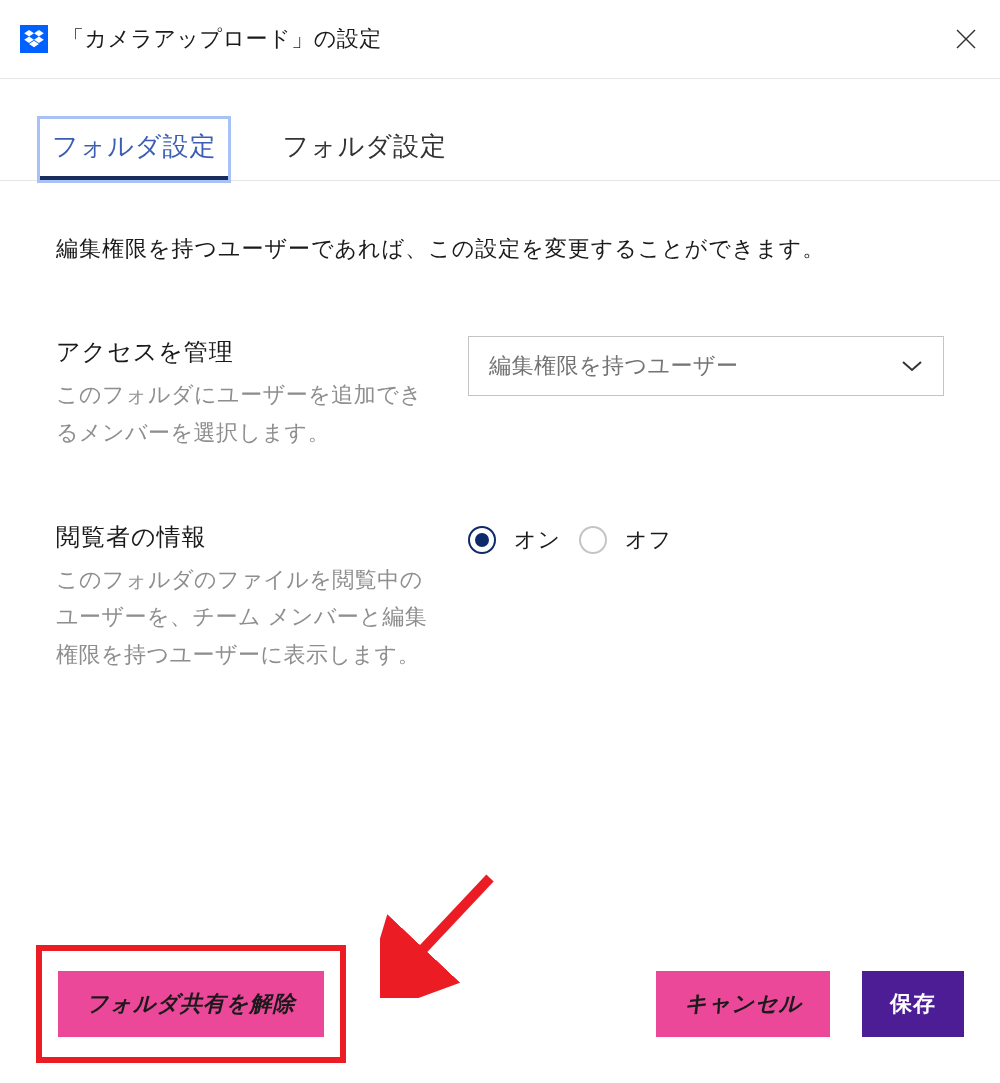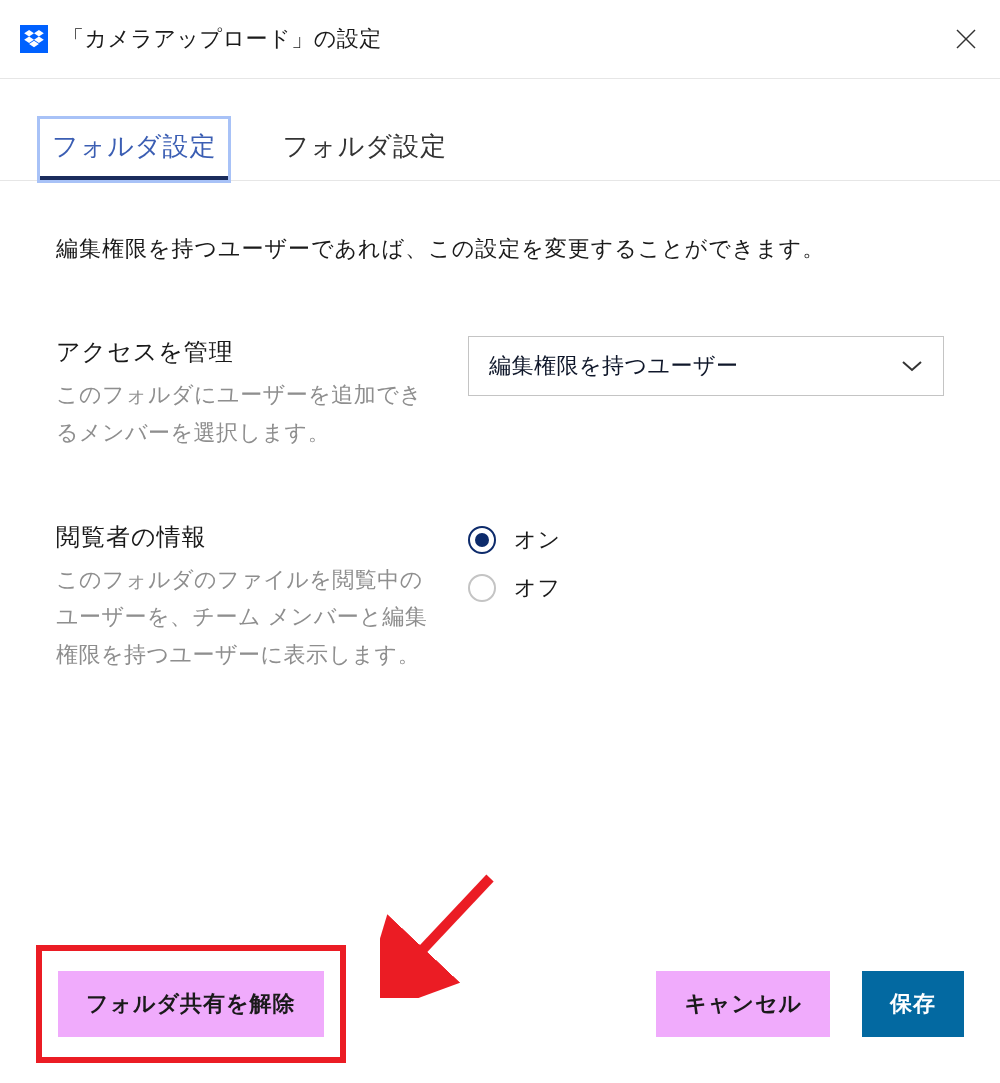--- a/index.html
+++ b/index.html
@@ -105,31 +105,31 @@
       flex: 1;
     }
     .select-box {
       border: 1px solid #c4c4c4;
       padding: 14px 20px;
       display: flex;
       align-items: center;
       justify-content: space-between;
       cursor: pointer;
       font-size: 22px;
-      color: #0f172a;
+      color: #737373;
       letter-spacing: 0.5px;
     }
     .select-box svg {
       stroke: #333;
       stroke-width: 2;
       fill: none;
     }
     .radio-group {
       display: flex;
-      flex-direction: column;
+      flex-direction: row;
       gap: 18px;
       padding-top: 4px;
     }
     .radio-item {
       display: flex;
       align-items: center;
       gap: 18px;
       cursor: pointer;
     }
     .radio-circle {
@@ -171,25 +171,26 @@
     }
     .btn {
       padding: 18px 28px;
       font-size: 22px;
       font-weight: bold;
       border: none;
       cursor: pointer;
       letter-spacing: 1px;
     }
     .btn-light {
-      background: #f0abfc;
-      color: #1a1a1a;
+      background: #ec4899;
+      color: #1a1a1a;
+      font-style: italic;
     }
     .btn-primary {
-      background: #0369a1;
+      background: #4c1d95;
       color: #fff;
     }
     .footer-right {
       margin-left: auto;
       display: flex;
       gap: 32px;
       align-items: center;
     }
     .arrow {
       position: absolute;

